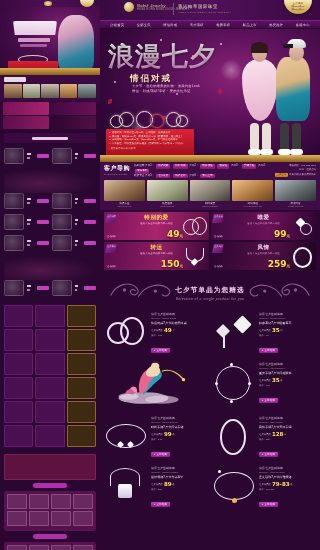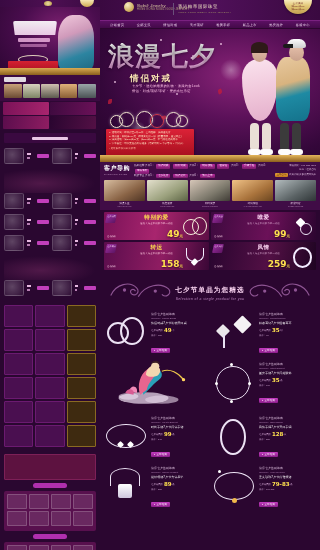--- a/index.html
+++ b/index.html
@@ -593,21 +593,21 @@
         </div>
       </div>
 
       <div class="pro p3">
         <div class="tag">七夕
 臻品</div>
         <div class="h">转运</div>
         <div class="d">送给人海之中的那个唯一的她</div>
         <div class="foot">活动价格</div>
         <div class="price">
-          <span>158</span><em>元</em></div>
+          <span>150</span><em>元</em></div>
         <div class="obj">
           <span style="position:absolute;right:3px;top:2px;width:18px;height:14px;border:1.2px solid #f3ecff;border-bottom-left-radius:60%;border-bottom-right-radius:60%;border-top:none;"></span>
           <span style="position:absolute;right:10px;top:13px;width:5px;height:6px;background:#fff;border-radius:1px;transform:rotate(45deg);"></span>
         </div>
       </div>
 
       <div class="pro p4">
         <div class="tag">七夕
 风尚</div>
         <div class="h">风情</div>

